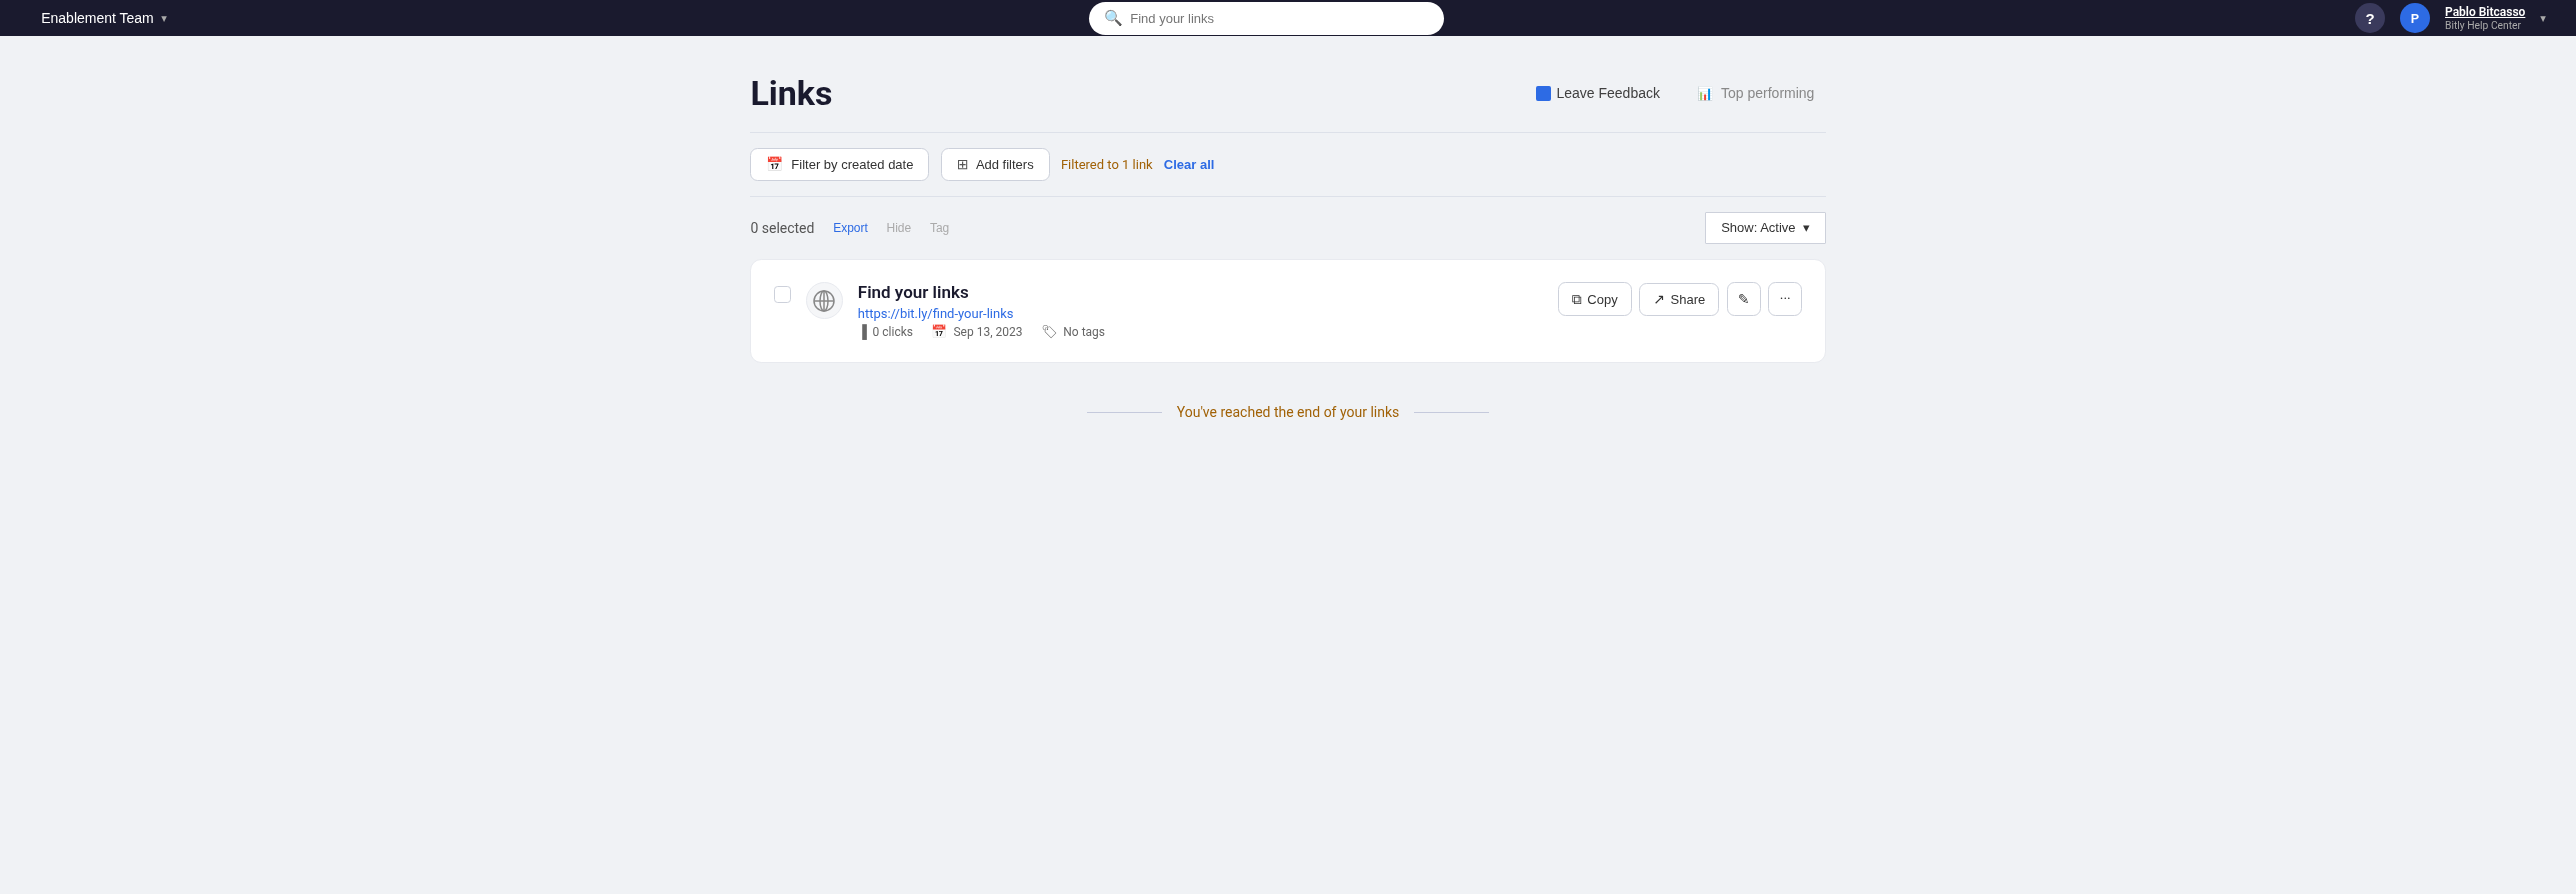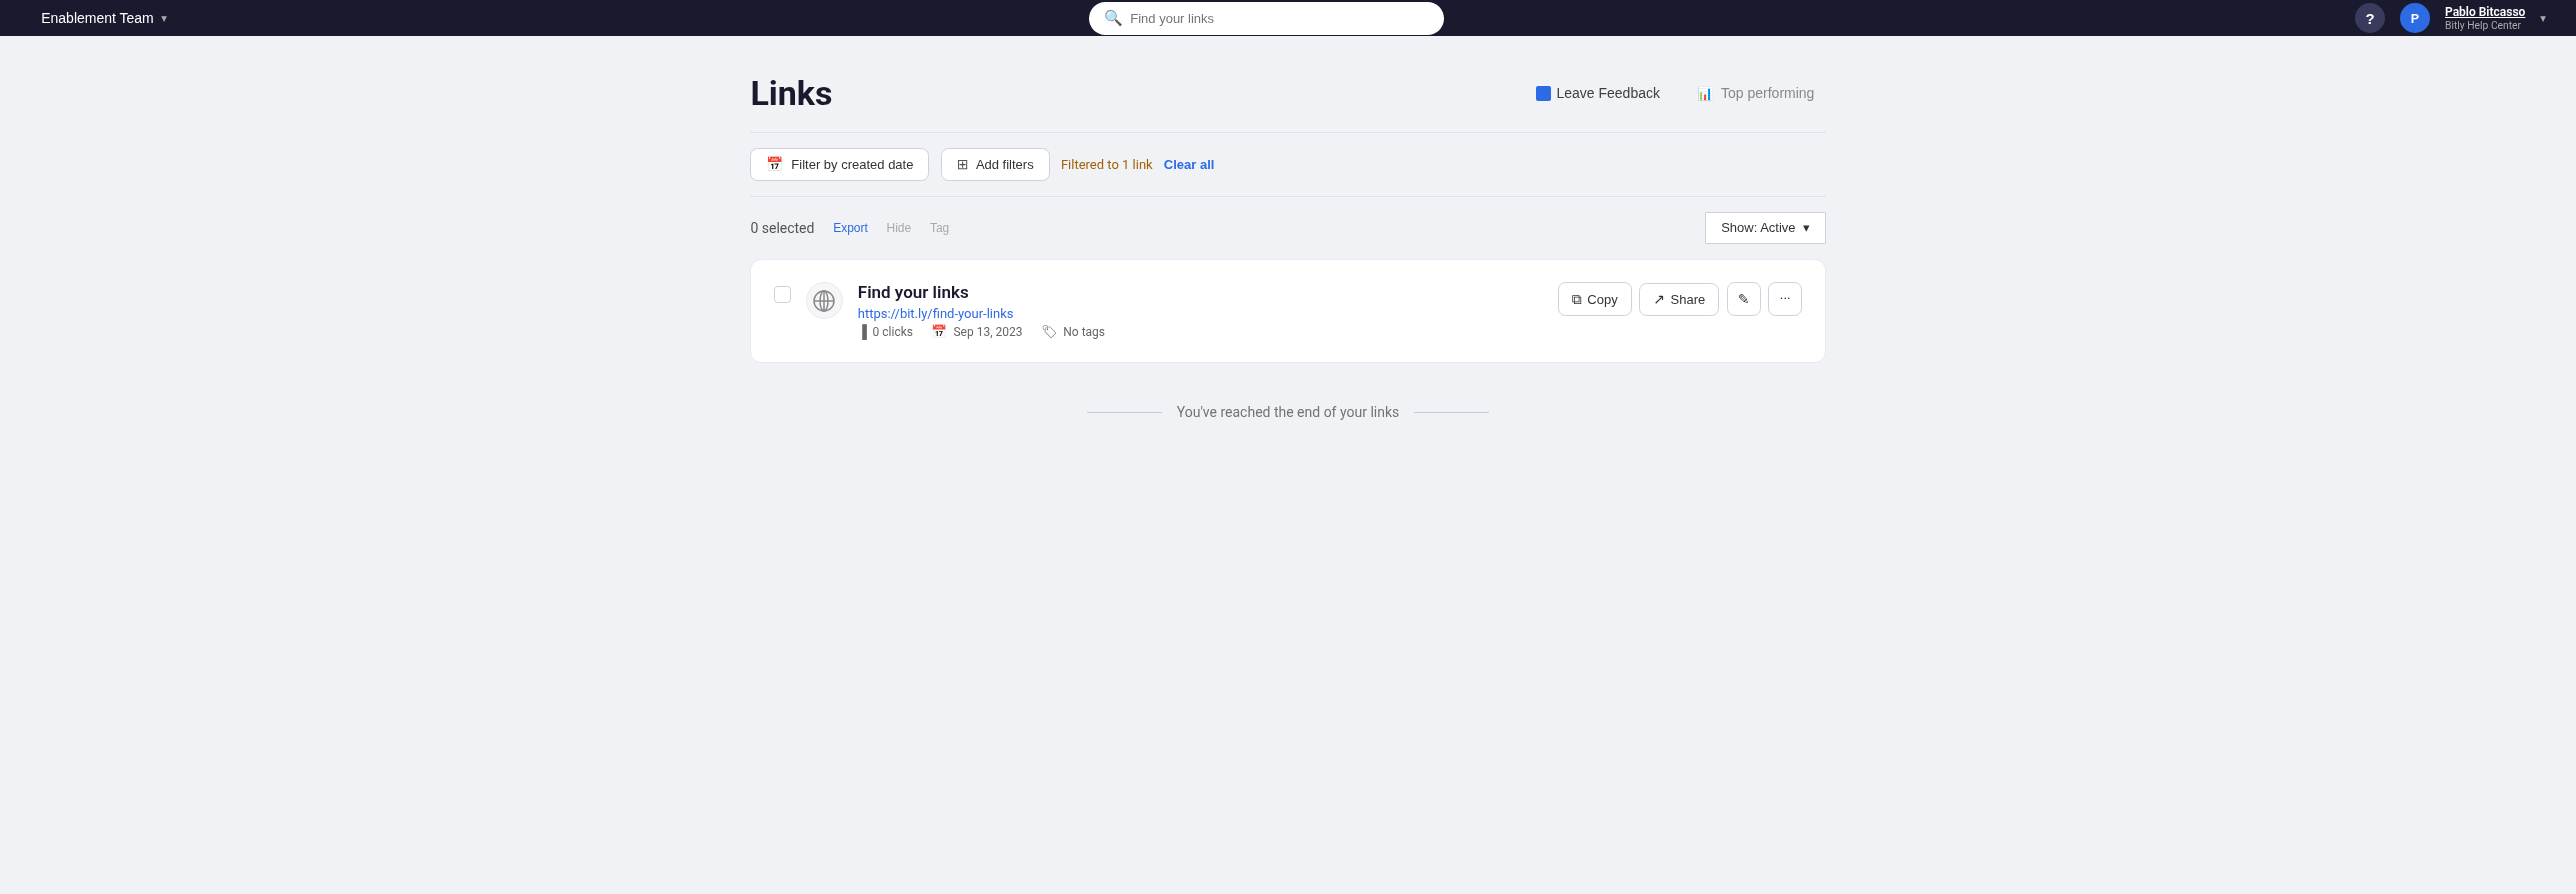--- a/index.html
+++ b/index.html
@@ -334,21 +334,21 @@
       display: flex; align-items: center; justify-content: center;
       cursor: pointer;
       font-size: 14px;
       color: #333;
     }
 
     
     .end-message {
       text-align: center;
       padding: 30px 0;
-      color: #737373;
+      color: #a16207;
       font-size: 14px;
       display: flex;
       align-items: center;
       justify-content: center;
       gap: 15px;
     }
     .end-line {
       width: 75px;
       height: 0.9px;
       background: #c5cadc;

